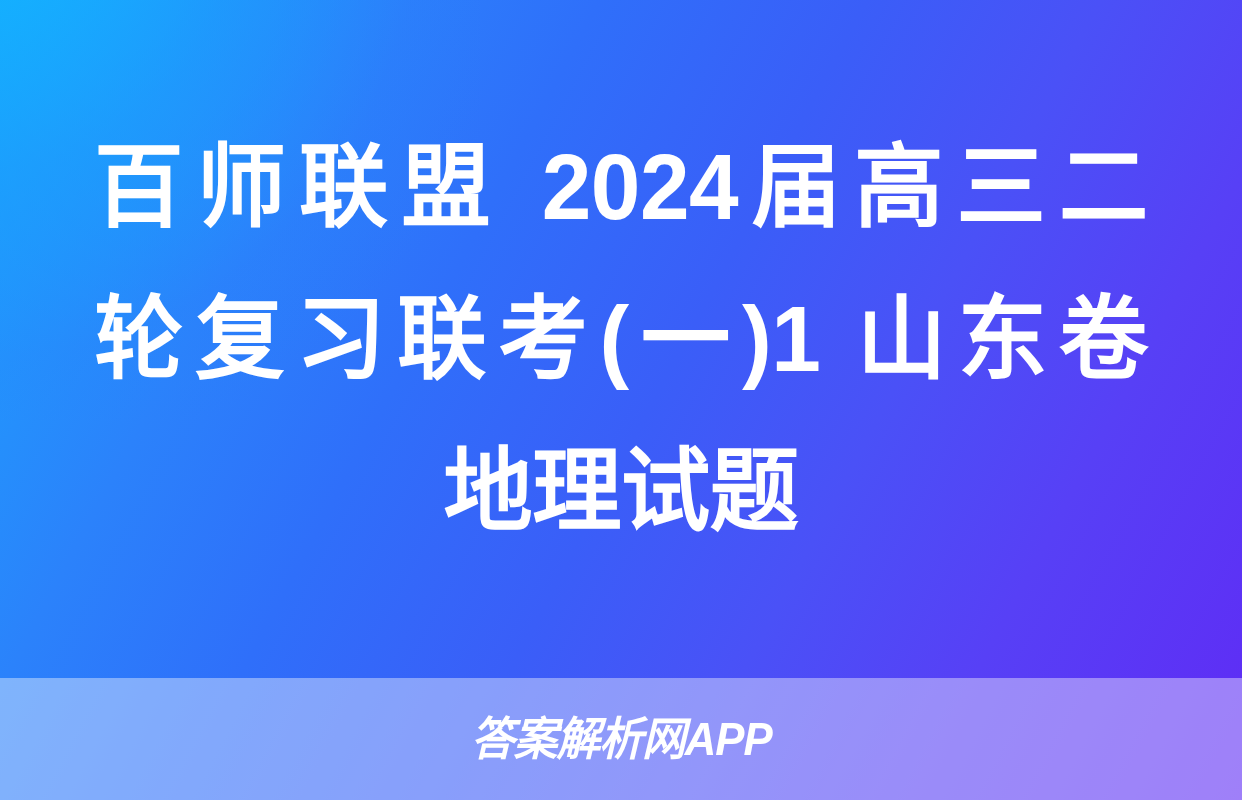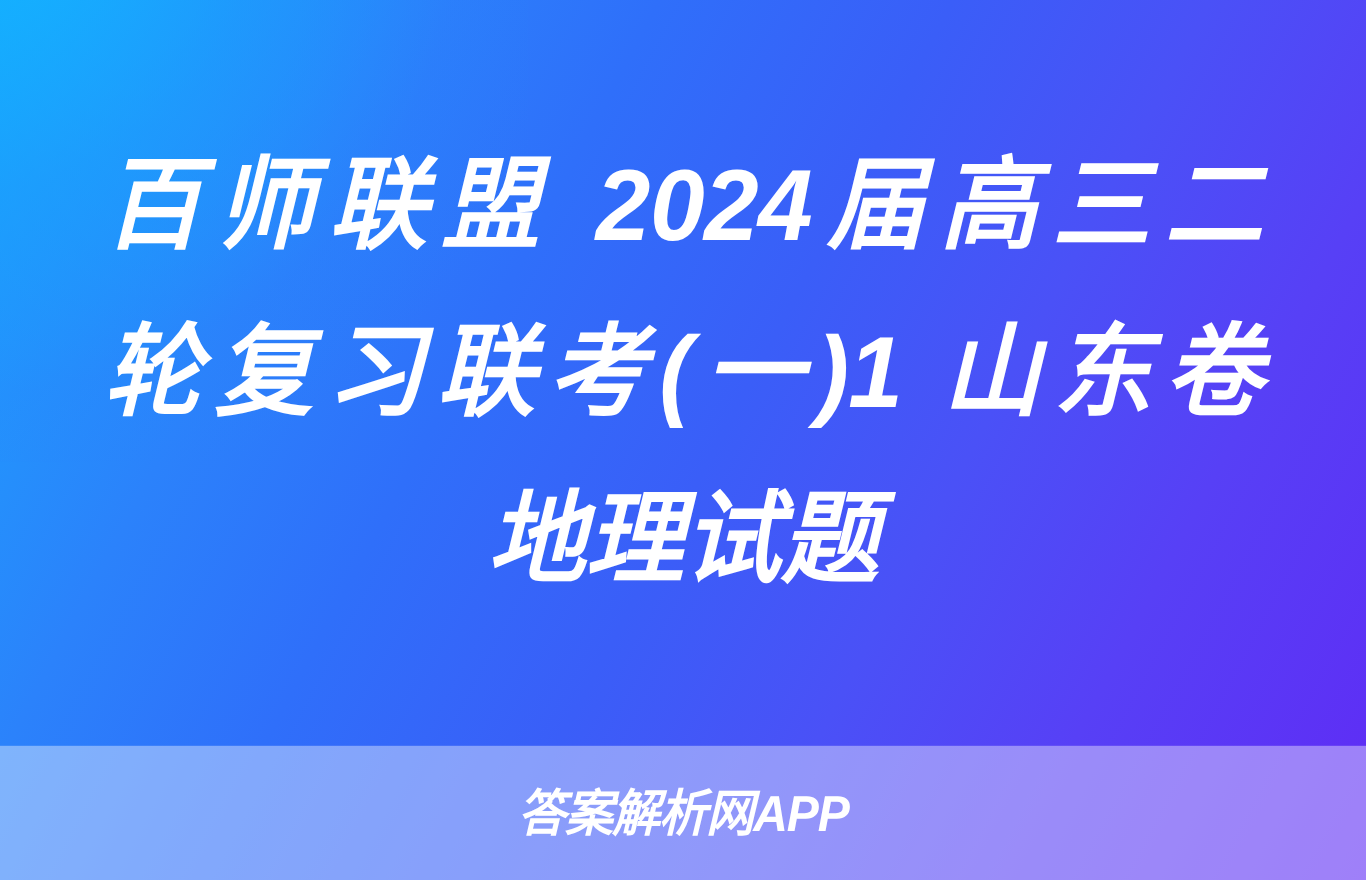--- a/index.html
+++ b/index.html
@@ -56,21 +56,20 @@
     top: 0;
     width: 1242px;
     height: 678px;
     display: flex;
     flex-direction: column;
     align-items: center;
     justify-content: center;
     padding: 0 78px;
     box-sizing: border-box;
     z-index: 2;
-    font-style: italic;
   }
 
   .title-line {
     display: block;
     width: 100%;
     color: #ffffff;
     font-family: "Liberation Sans", "DejaVu Sans", sans-serif;
     font-weight: 700;
     font-size: 92px;
     line-height: 152px;

